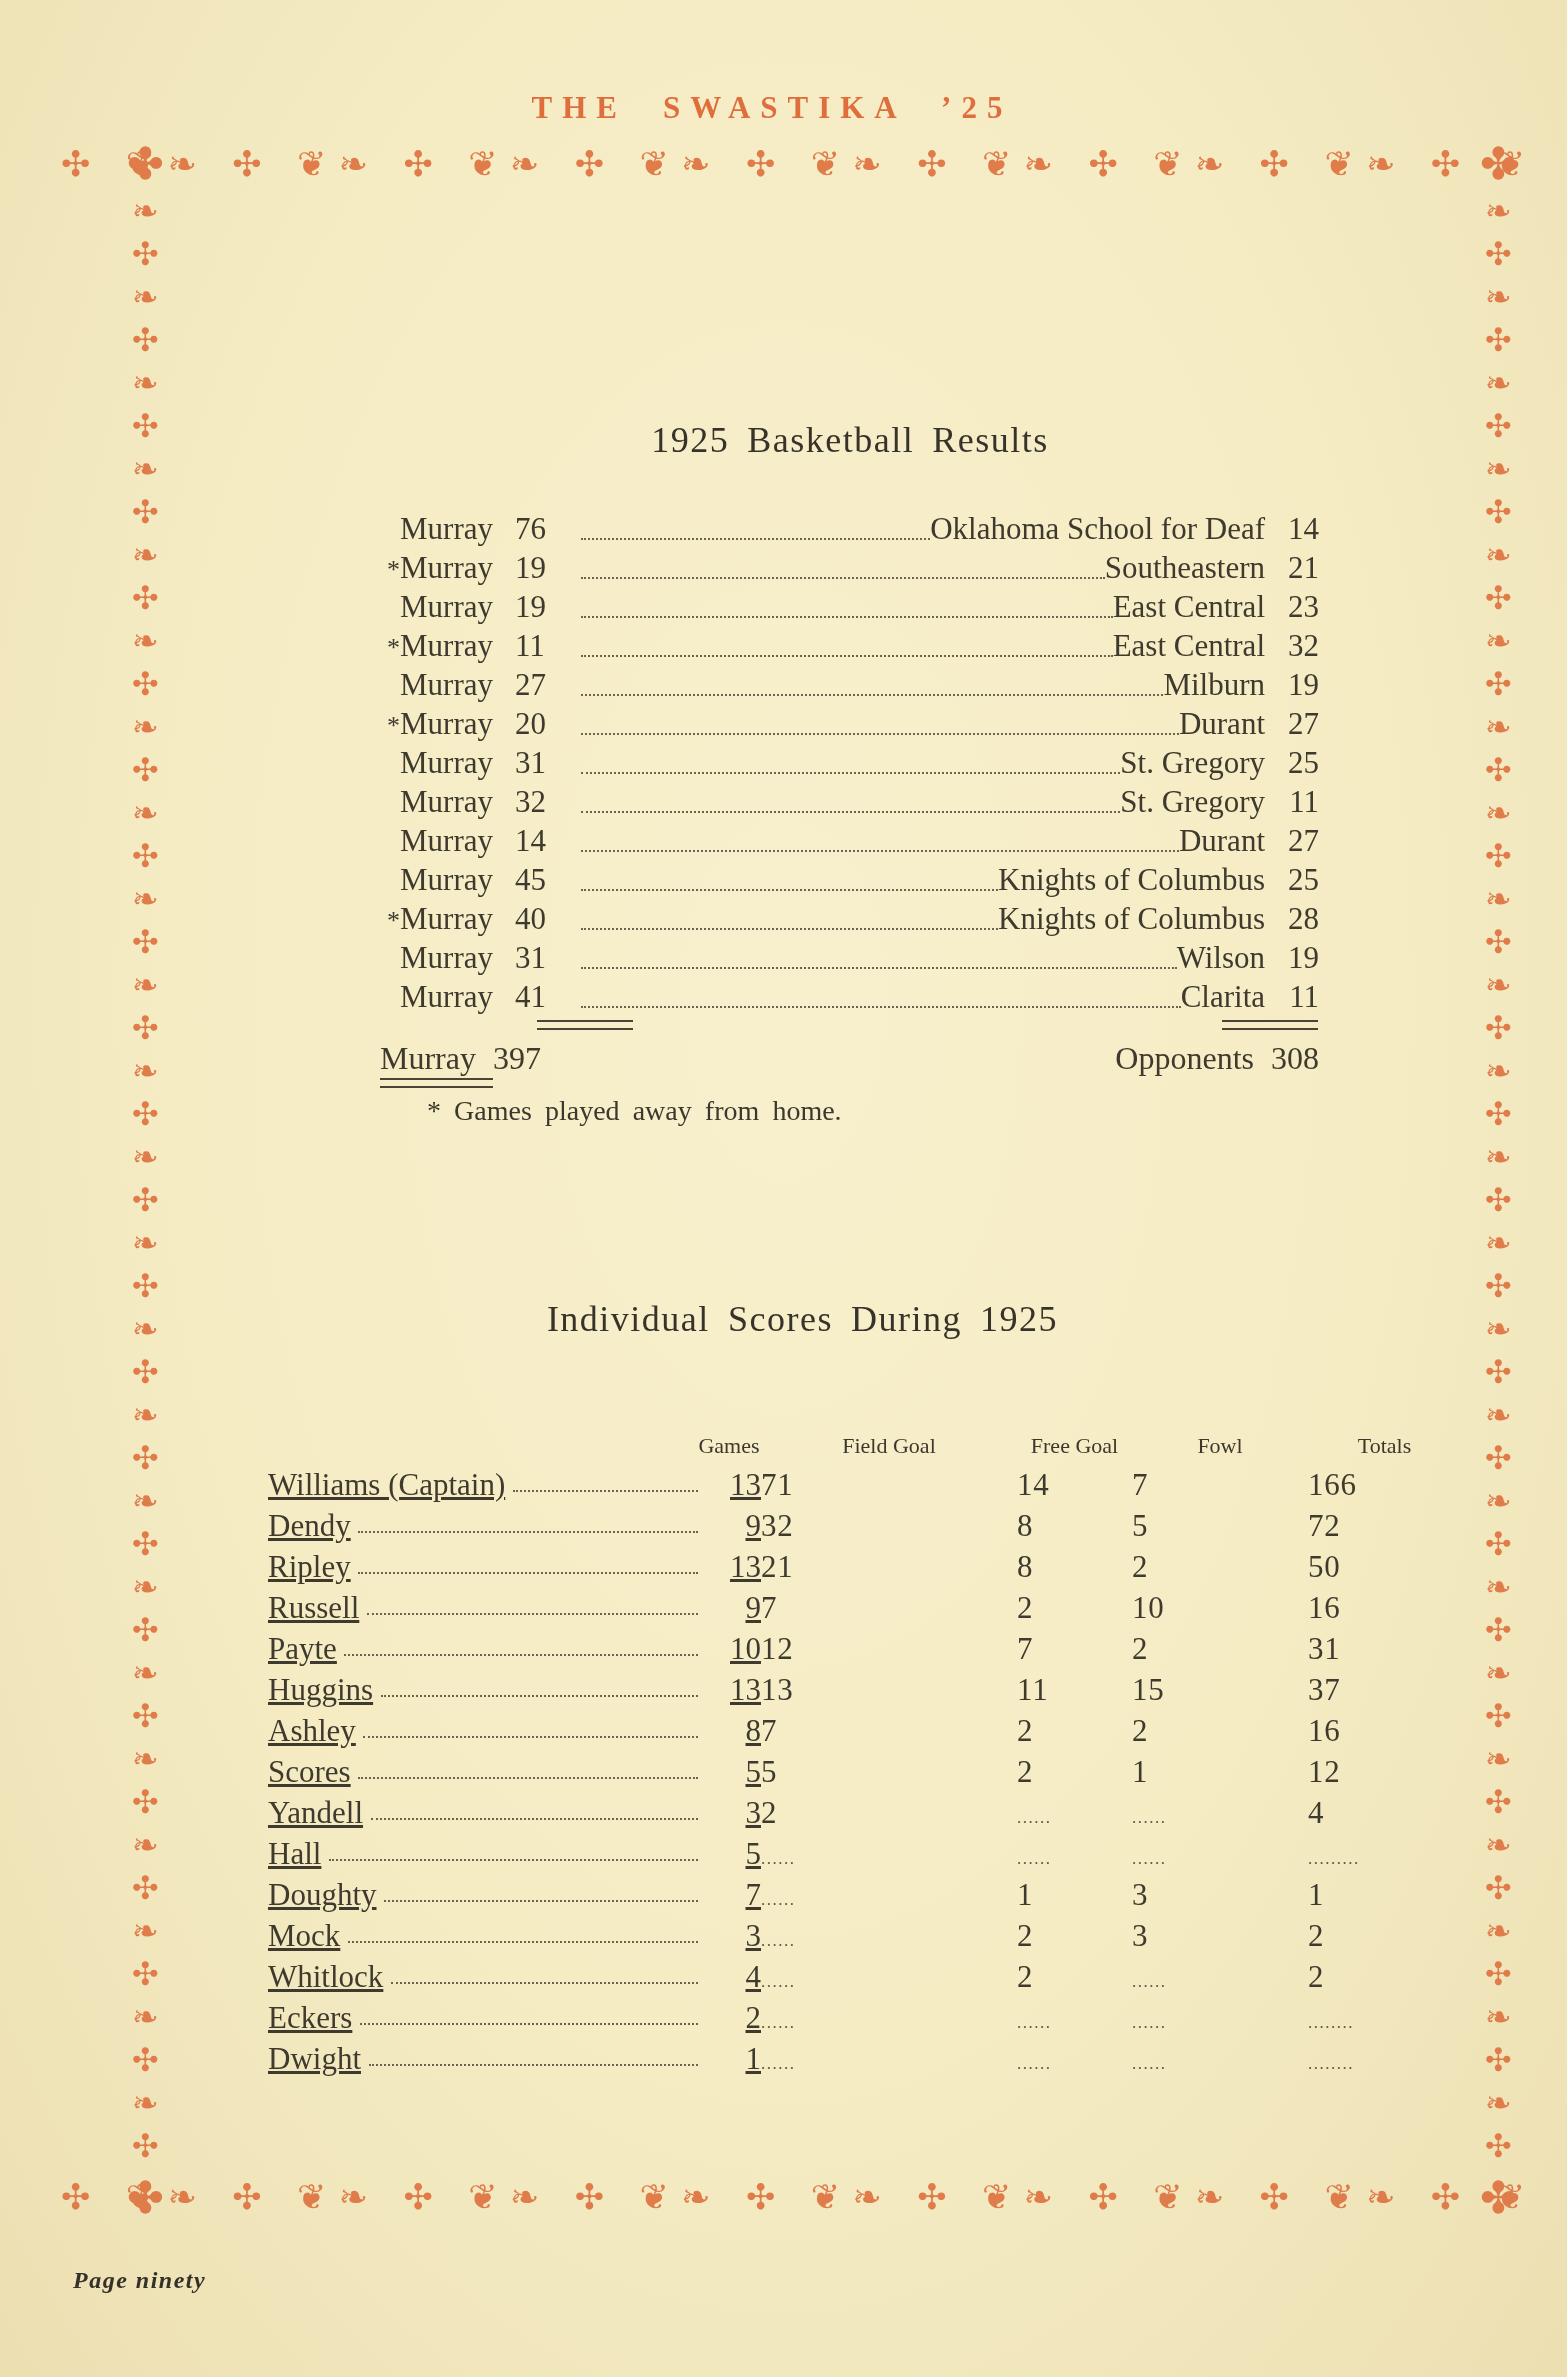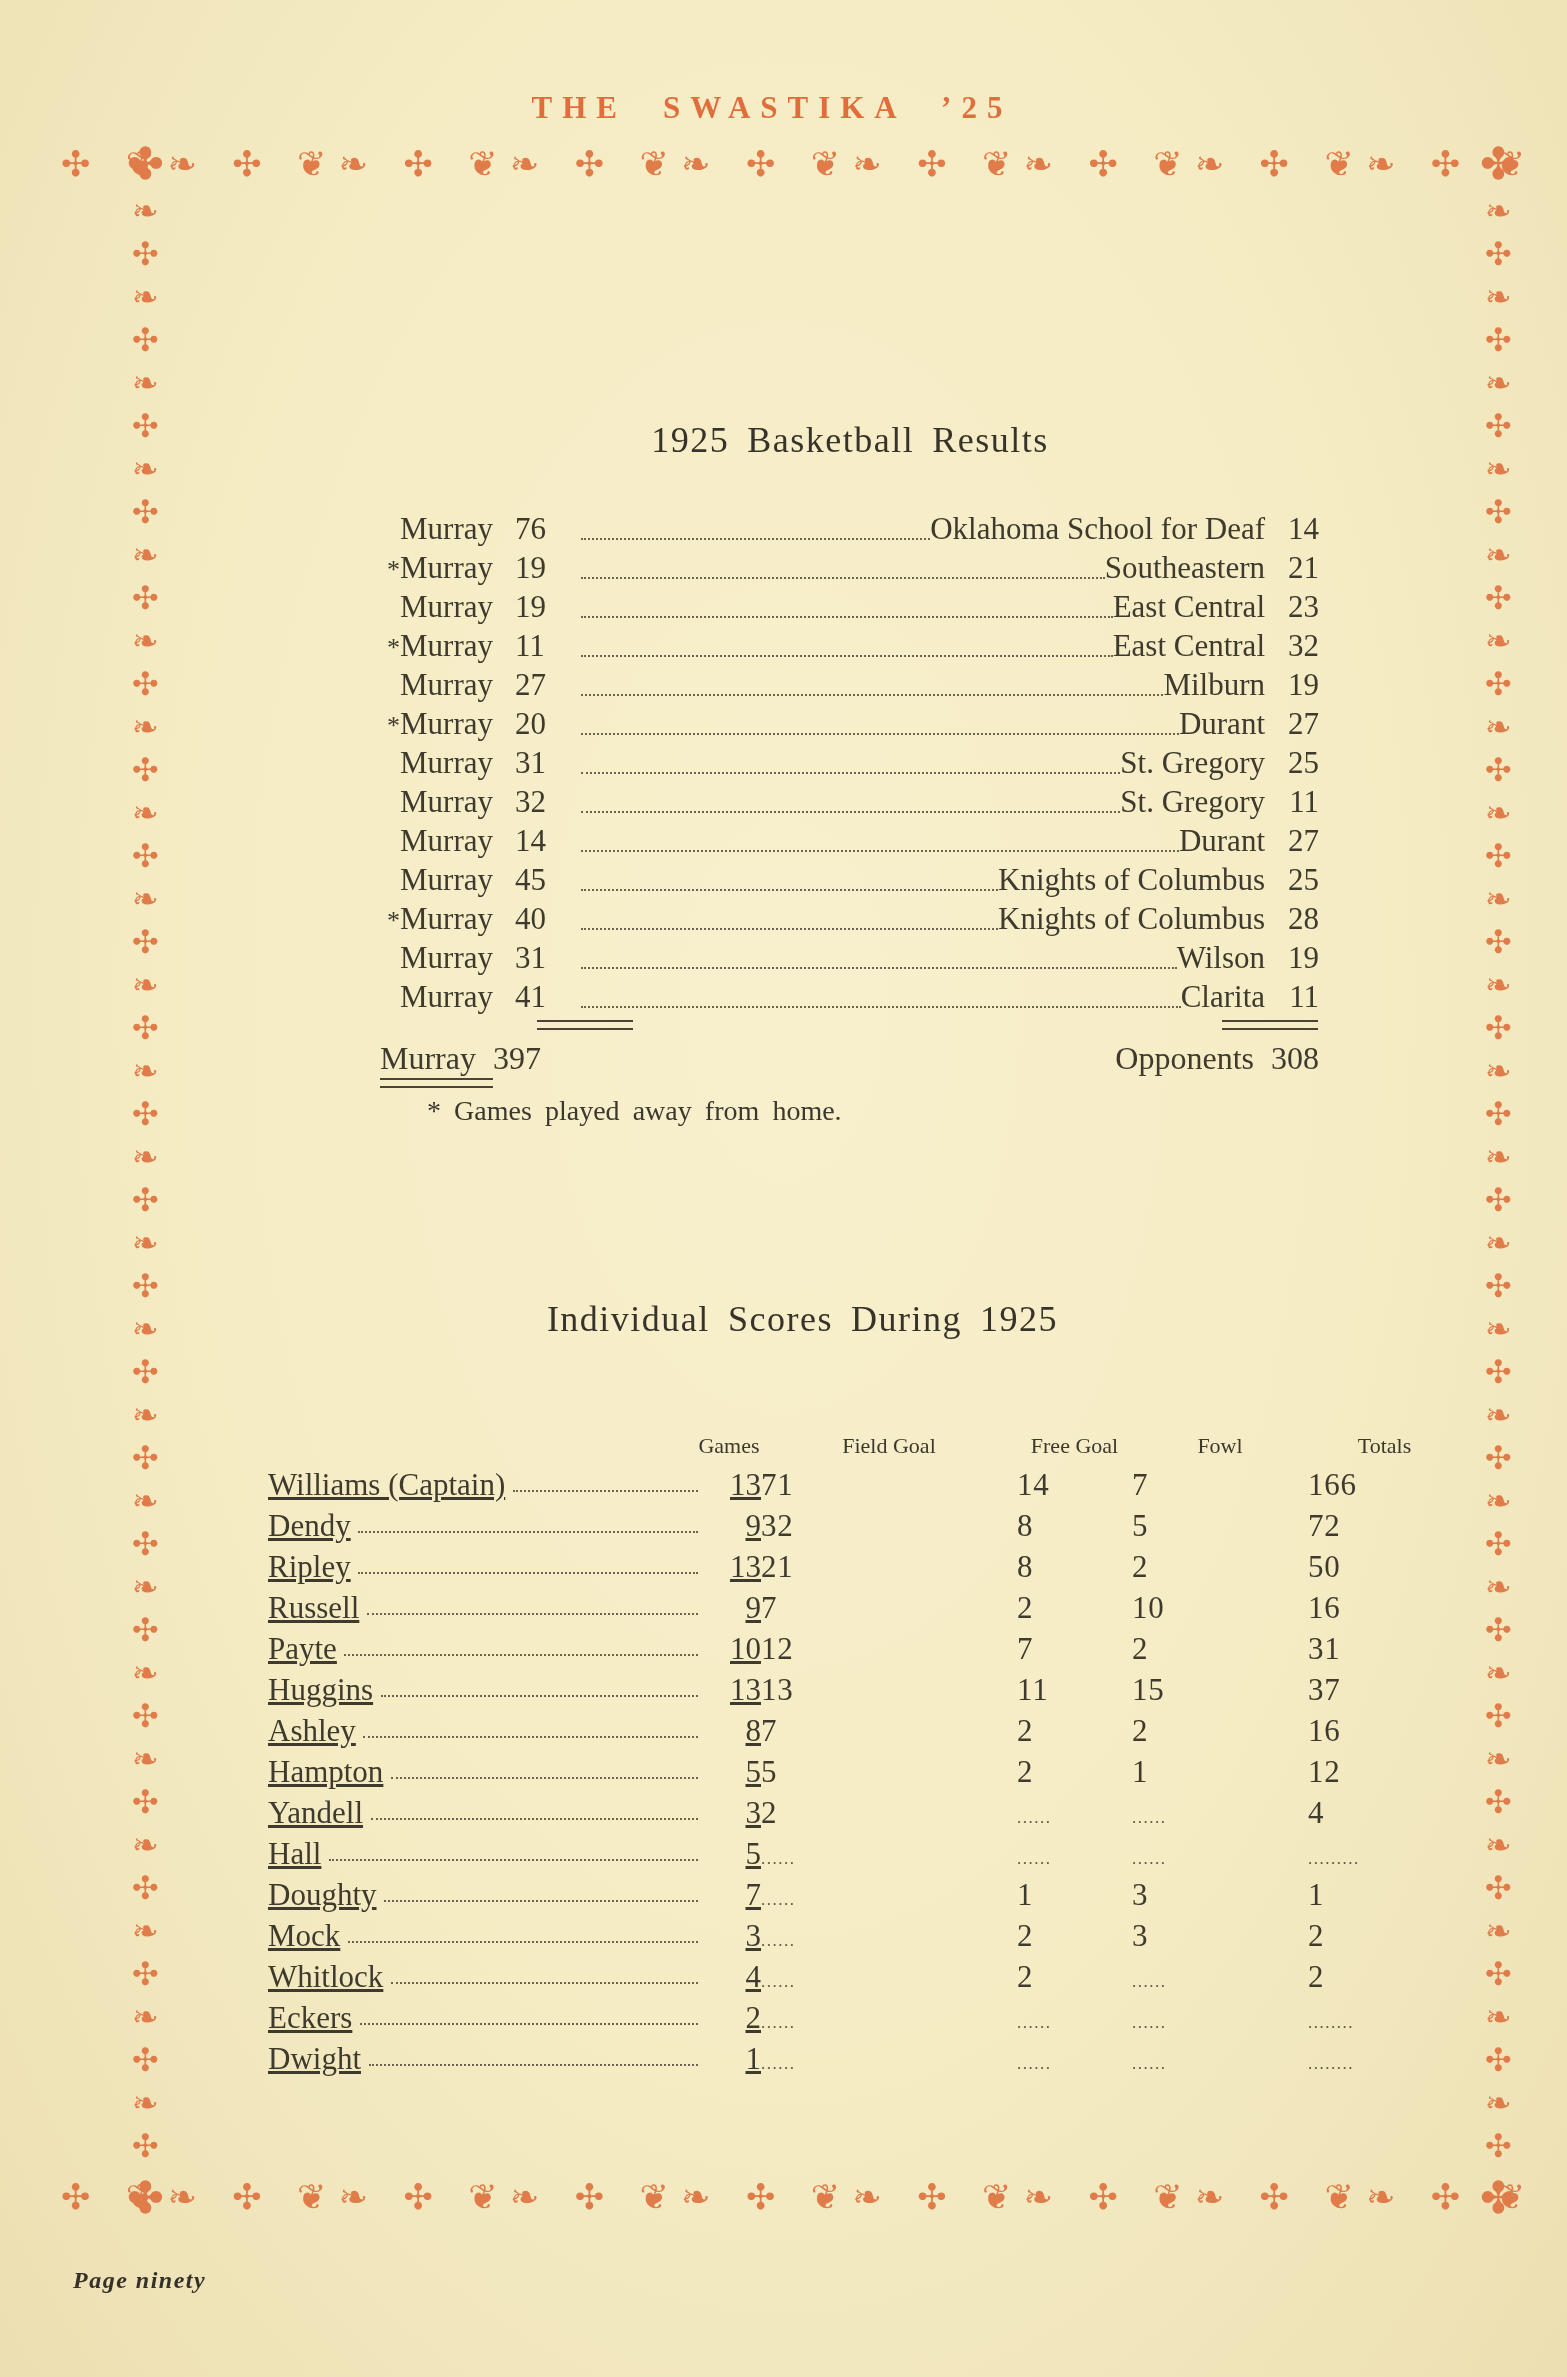--- a/index.html
+++ b/index.html
@@ -416,21 +416,21 @@
       <span class="i-games">8</span>
     </span>
     <span class="i-num">7</span>
     <span class="i-num">2</span>
     <span class="i-num">2</span>
     <span class="i-num">16</span>
   </div>
 
   <div class="i-row">
     <span class="i-cell-name">
-      <span class="i-name">Hampton</span>
+      <span class="i-name">Scores</span>
       <span class="i-leader"></span>
       <span class="i-games">5</span>
     </span>
     <span class="i-num">5</span>
     <span class="i-num">2</span>
     <span class="i-num">1</span>
     <span class="i-num">12</span>
   </div>
 
   <div class="i-row">

